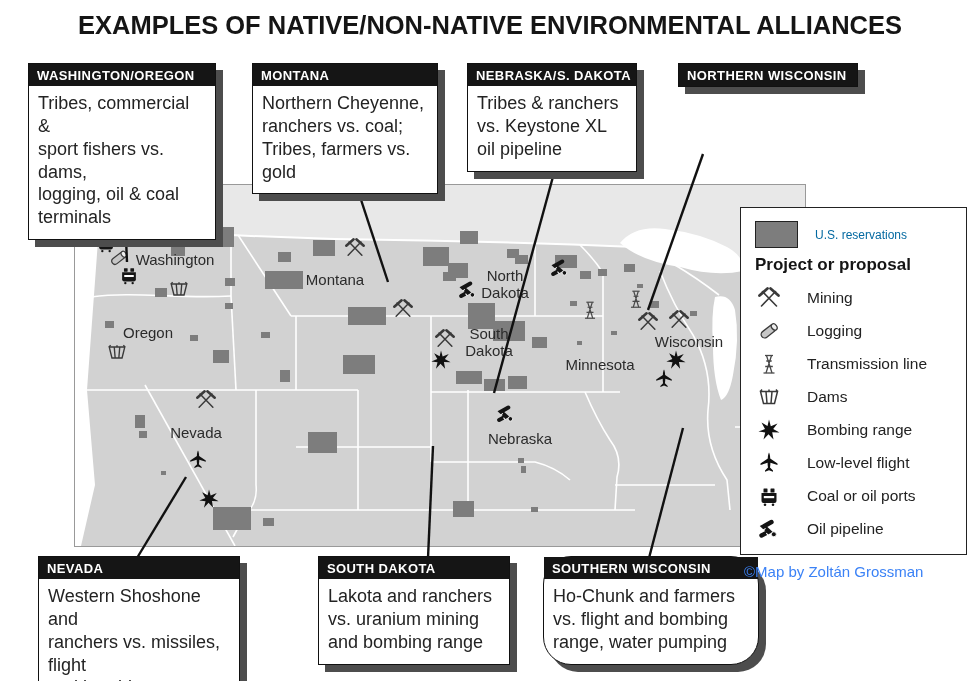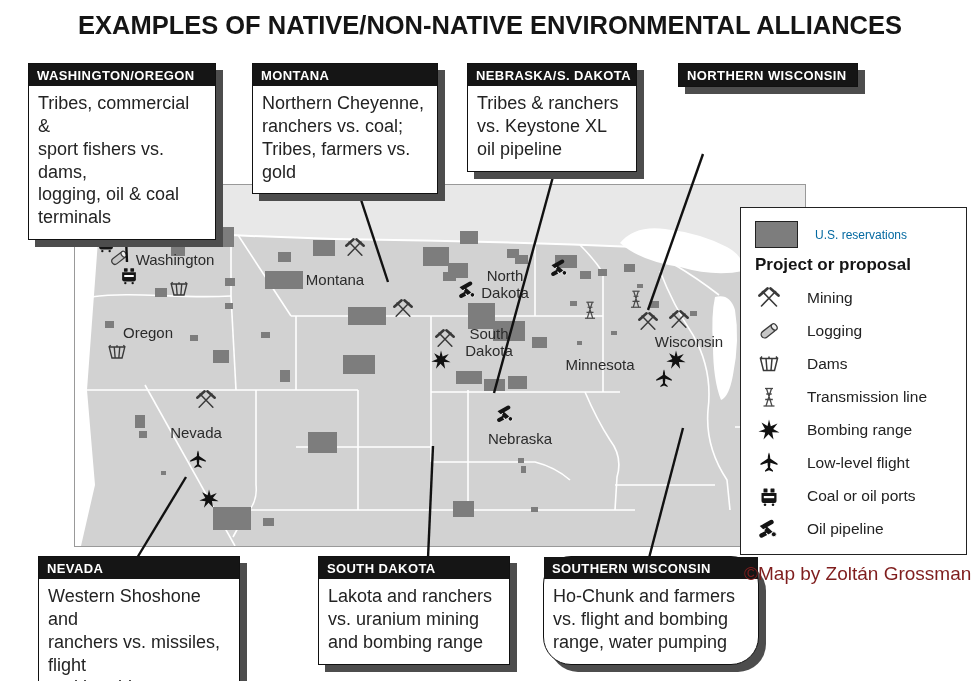--- a/index.html
+++ b/index.html
@@ -53,21 +53,21 @@
   .swatch{
     width:41px;height:25px;background:var(--res);border:1.5px solid #222;
     margin-right:17px;flex:none;
   }
   .legend-res-label{font-size:12px;color:#0369a1;}
   .legend-title{font-size:17px;font-weight:bold;color:#151515;margin:2px 0 6px;}
   .legend-item{display:flex;align-items:center;height:33px;}
   .legend-item .ico{width:24px;height:24px;margin:0 26px 0 2px;flex:none;}
   .legend-item .ico svg{width:100%;height:100%;display:block;}
   .legend-label{font-size:15.5px;color:#222;}
-  .credit{position:absolute;left:744px;top:563px;font-size:19px;color:#7f1d1d;z-index:6;}
+  .credit{position:absolute;left:744px;top:563px;font-size:15px;color:#3b82f6;z-index:6;}
 </style>
 </head>
 <body style="--land: #d2d2d2; --canada: #e8e8e8; --res: #7d7d7d; --ink: #111111;">
 
 <svg width="0" height="0" style="position:absolute" aria-hidden="true">
   <defs>
     <symbol id="sym-mining" viewBox="0 0 24 24">
       <g fill="none" stroke="#3a3a3a" stroke-width="1.6" stroke-linecap="round">
         <line x1="4.5" y1="20" x2="18.5" y2="5.5"></line>
         <line x1="19.5" y1="20" x2="5.5" y2="5.5"></line>
@@ -412,38 +412,38 @@
           <svg viewBox="0 0 24 24">
             <use href="#sym-logging" xlink:href="#sym-logging"></use>
           </svg>
         </span>
     <span class="legend-label">Logging</span>
   </div>
 
   <div class="legend-item">
     <span class="ico">
           <svg viewBox="0 0 24 24">
+            <use href="#sym-transmission-line" xlink:href="#sym-transmission-line"></use>
+          </svg>
+        </span>
+    <span class="legend-label">Transmission line</span>
+  </div>
+
+  <div class="legend-item">
+    <span class="ico">
+          <svg viewBox="0 0 24 24">
             <use href="#sym-dams" xlink:href="#sym-dams"></use>
           </svg>
         </span>
     <span class="legend-label">Dams</span>
   </div>
 
   <div class="legend-item">
     <span class="ico">
           <svg viewBox="0 0 24 24">
-            <use href="#sym-transmission-line" xlink:href="#sym-transmission-line"></use>
-          </svg>
-        </span>
-    <span class="legend-label">Transmission line</span>
-  </div>
-
-  <div class="legend-item">
-    <span class="ico">
-          <svg viewBox="0 0 24 24">
             <use href="#sym-bombing-range" xlink:href="#sym-bombing-range"></use>
           </svg>
         </span>
     <span class="legend-label">Bombing range</span>
   </div>
 
   <div class="legend-item">
     <span class="ico">
           <svg viewBox="0 0 24 24">
             <use href="#sym-low-level-flights" xlink:href="#sym-low-level-flights"></use>

